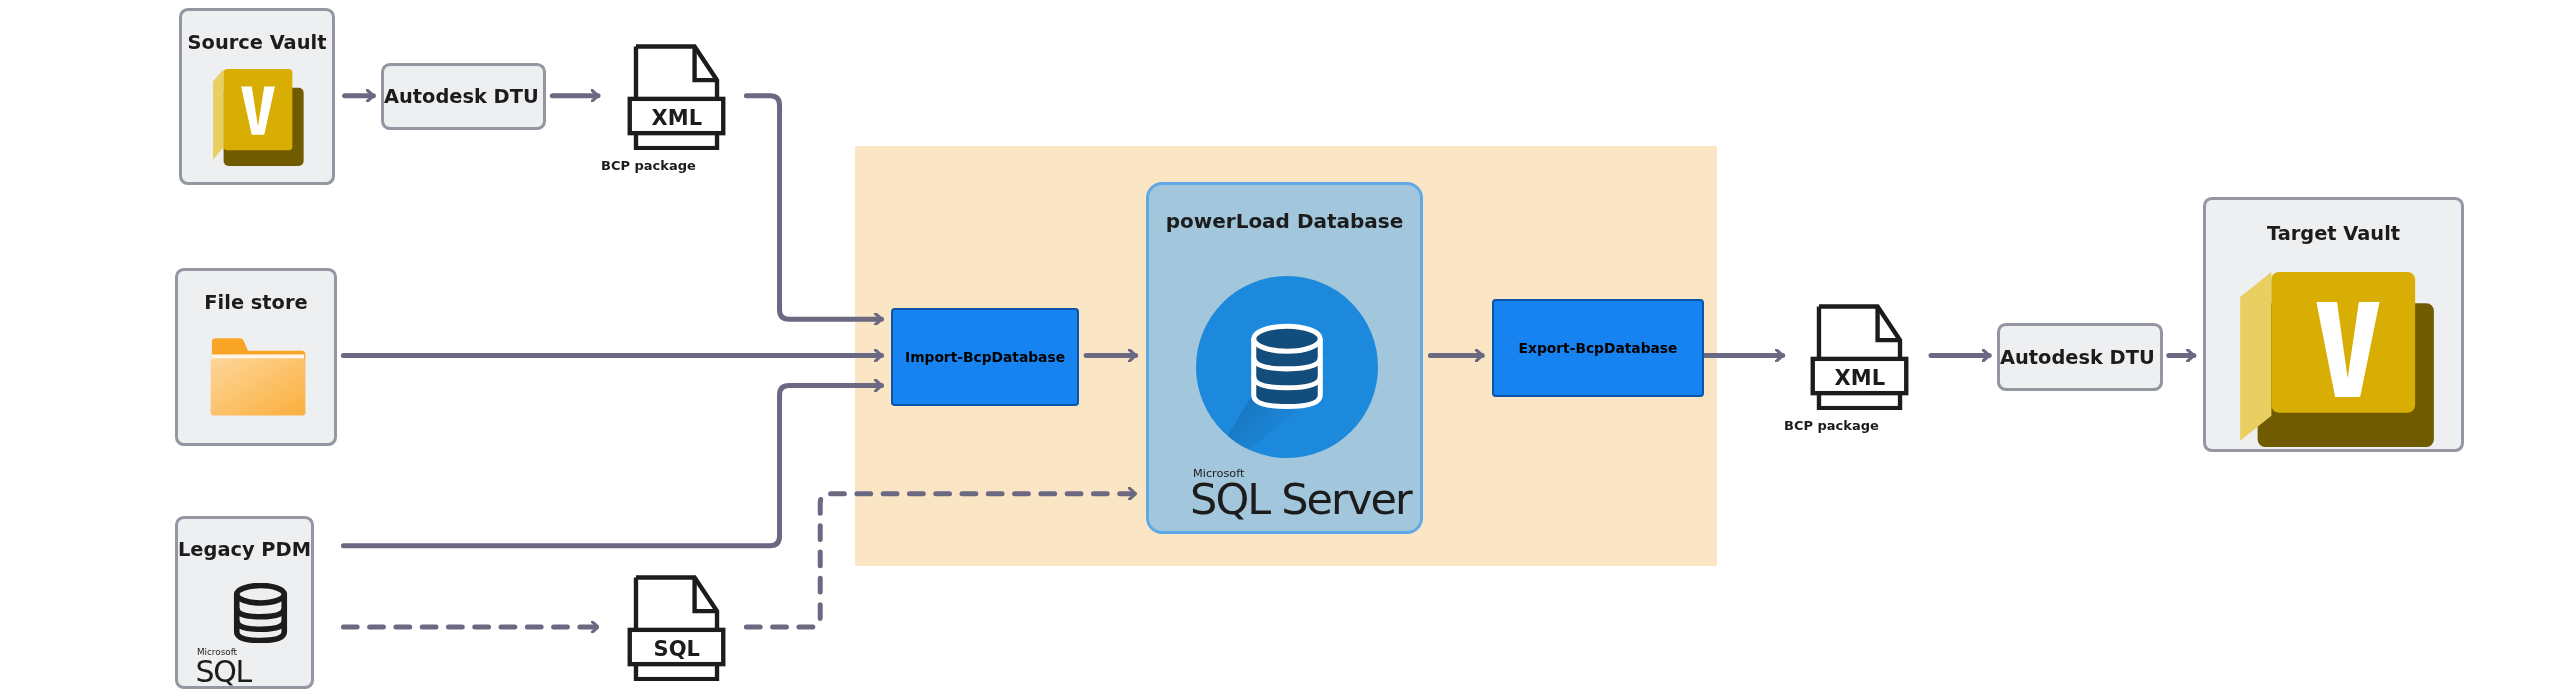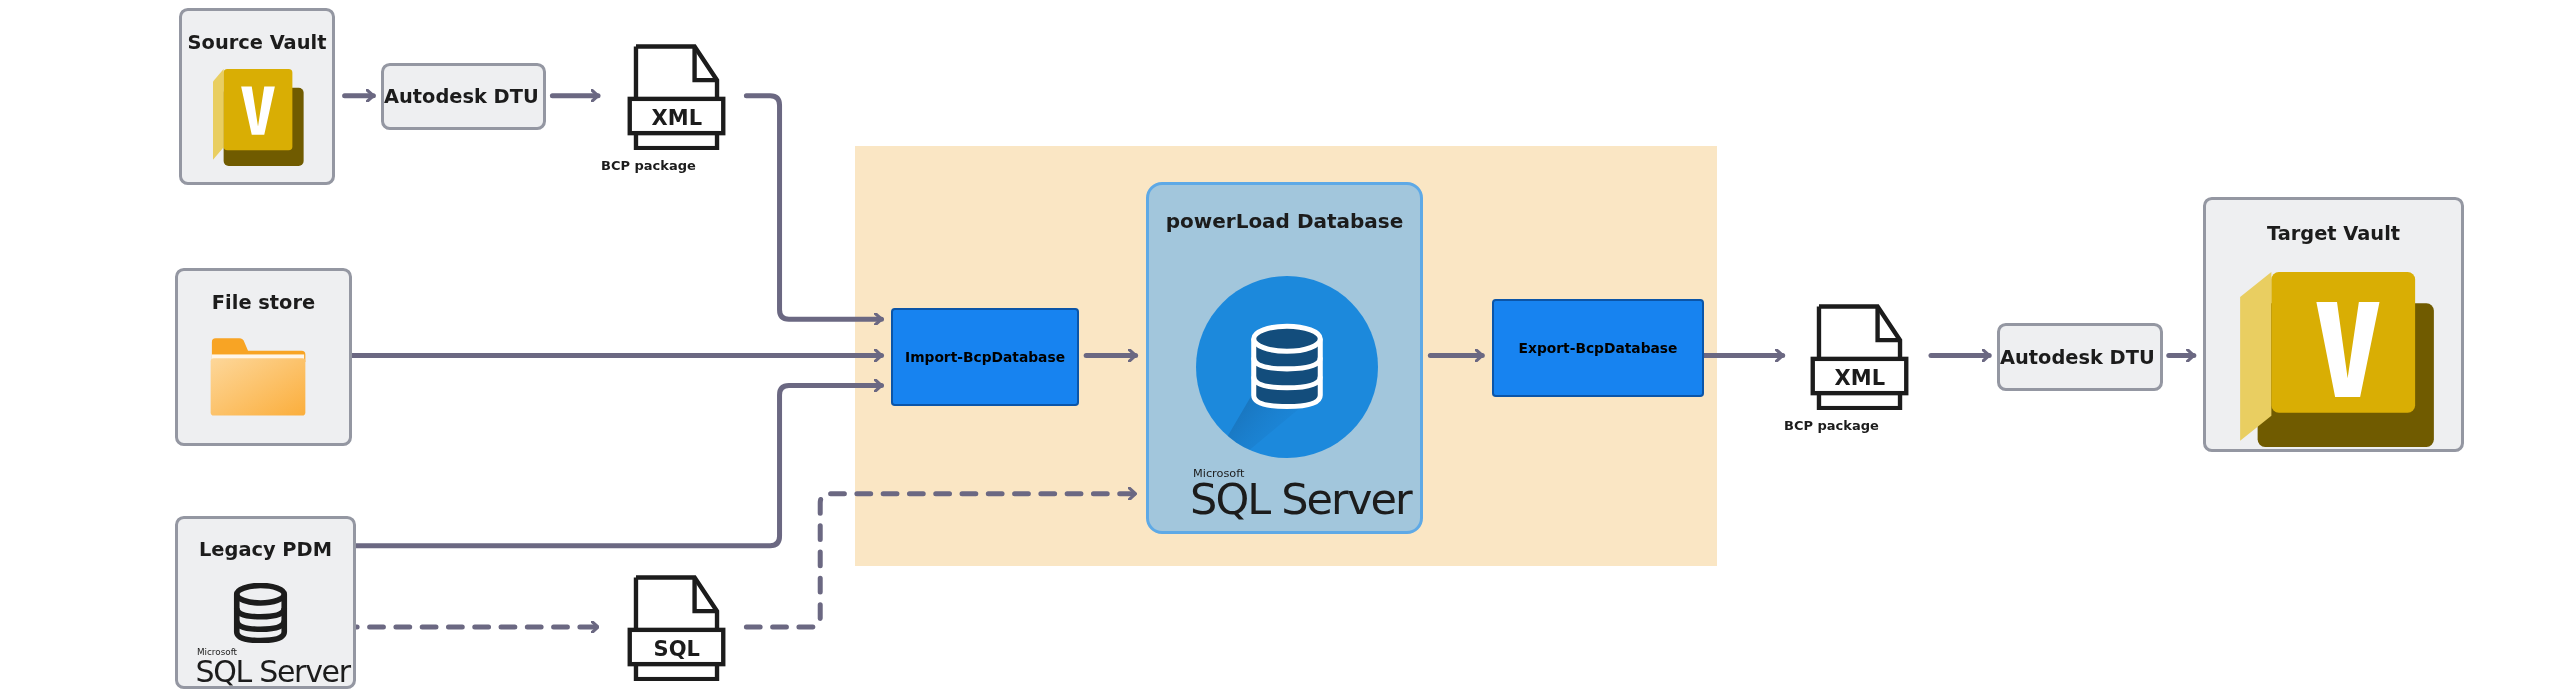--- a/index.html
+++ b/index.html
@@ -61,36 +61,36 @@
   <svg width="101" height="106" viewBox="0 0 162 170">
     <path d="M16 4 H110 L146 58 V104 M16 4 V104" fill="#fff" stroke="#1c1c1c" stroke-width="7"></path>
     <path d="M110 4 V58 H146" fill="none" stroke="#1c1c1c" stroke-width="7"></path>
     <rect x="6" y="88" width="150" height="55" fill="#fff" stroke="#1c1c1c" stroke-width="7"></rect>
     <rect x="16" y="143" width="130" height="24" fill="#fff" stroke="#1c1c1c" stroke-width="7"></rect>
   </svg>
   <div class="abs" style="left:3.8px;top:58px;width:94px;height:31px;display:flex;align-items:center;justify-content:center;font-weight:bold;font-size:21px;">XML</div>
 </div>
 <div class="abs label" style="left:601px;top:158px;width:150px;">BCP package</div>
 
-<div class="abs card" style="left:175px;top:268px;width:177px;height:178px;">
+<div class="abs card" style="left:175px;top:268px;width:162px;height:178px;">
   <div class="card-title" style="top:20px;">File store</div>
   <svg class="abs" style="left:30px;top:66px;" width="100" height="81" viewBox="0 0 160 130">
     <defs>
       <linearGradient id="fg" x1="0" y1="0" x2="1" y2="1">
         <stop offset="0" stop-color="#fdd79a"></stop>
           <stop offset="1" stop-color="#fbae3c"></stop>
       </linearGradient>
     </defs>
     <path d="M6 8 Q6 2 12 2 H50 Q56 2 58 8 L64 22 H150 Q156 22 156 28 V40 H6 Z" fill="#f8a424"></path>
     <rect x="6" y="28" width="148" height="10" fill="#fff" opacity="0.9"></rect>
     <rect x="4" y="34" width="152" height="92" rx="5" fill="url(#fg)"></rect>
   </svg>
 </div>
 
-<div class="abs card" style="left:175px;top:516px;width:181px;height:173px;border-bottom-left-radius:8.8px;">
+<div class="abs card" style="left:175px;top:516px;width:139px;height:173px;border-bottom-left-radius:8.8px;">
   <div class="card-title" style="top:19px;">Legacy PDM</div>
   <svg class="abs" style="left:55px;top:64px;" width="55" height="60" viewBox="0 0 88 96">
     <g fill="none" stroke="#1c1c1c" stroke-width="9">
       <ellipse cx="44" cy="18" rx="38" ry="14"></ellipse>
       <path d="M6 18 V78 Q6 92 44 92 Q82 92 82 78 V18"></path>
       <path d="M6 40 Q6 54 44 54 Q82 54 82 40"></path>
       <path d="M6 60 Q6 74 44 74 Q82 74 82 60"></path>
     </g>
   </svg>
   <div class="abs" style="left:19px;top:128px;font-size:8.8px;">Microsoft</div>

